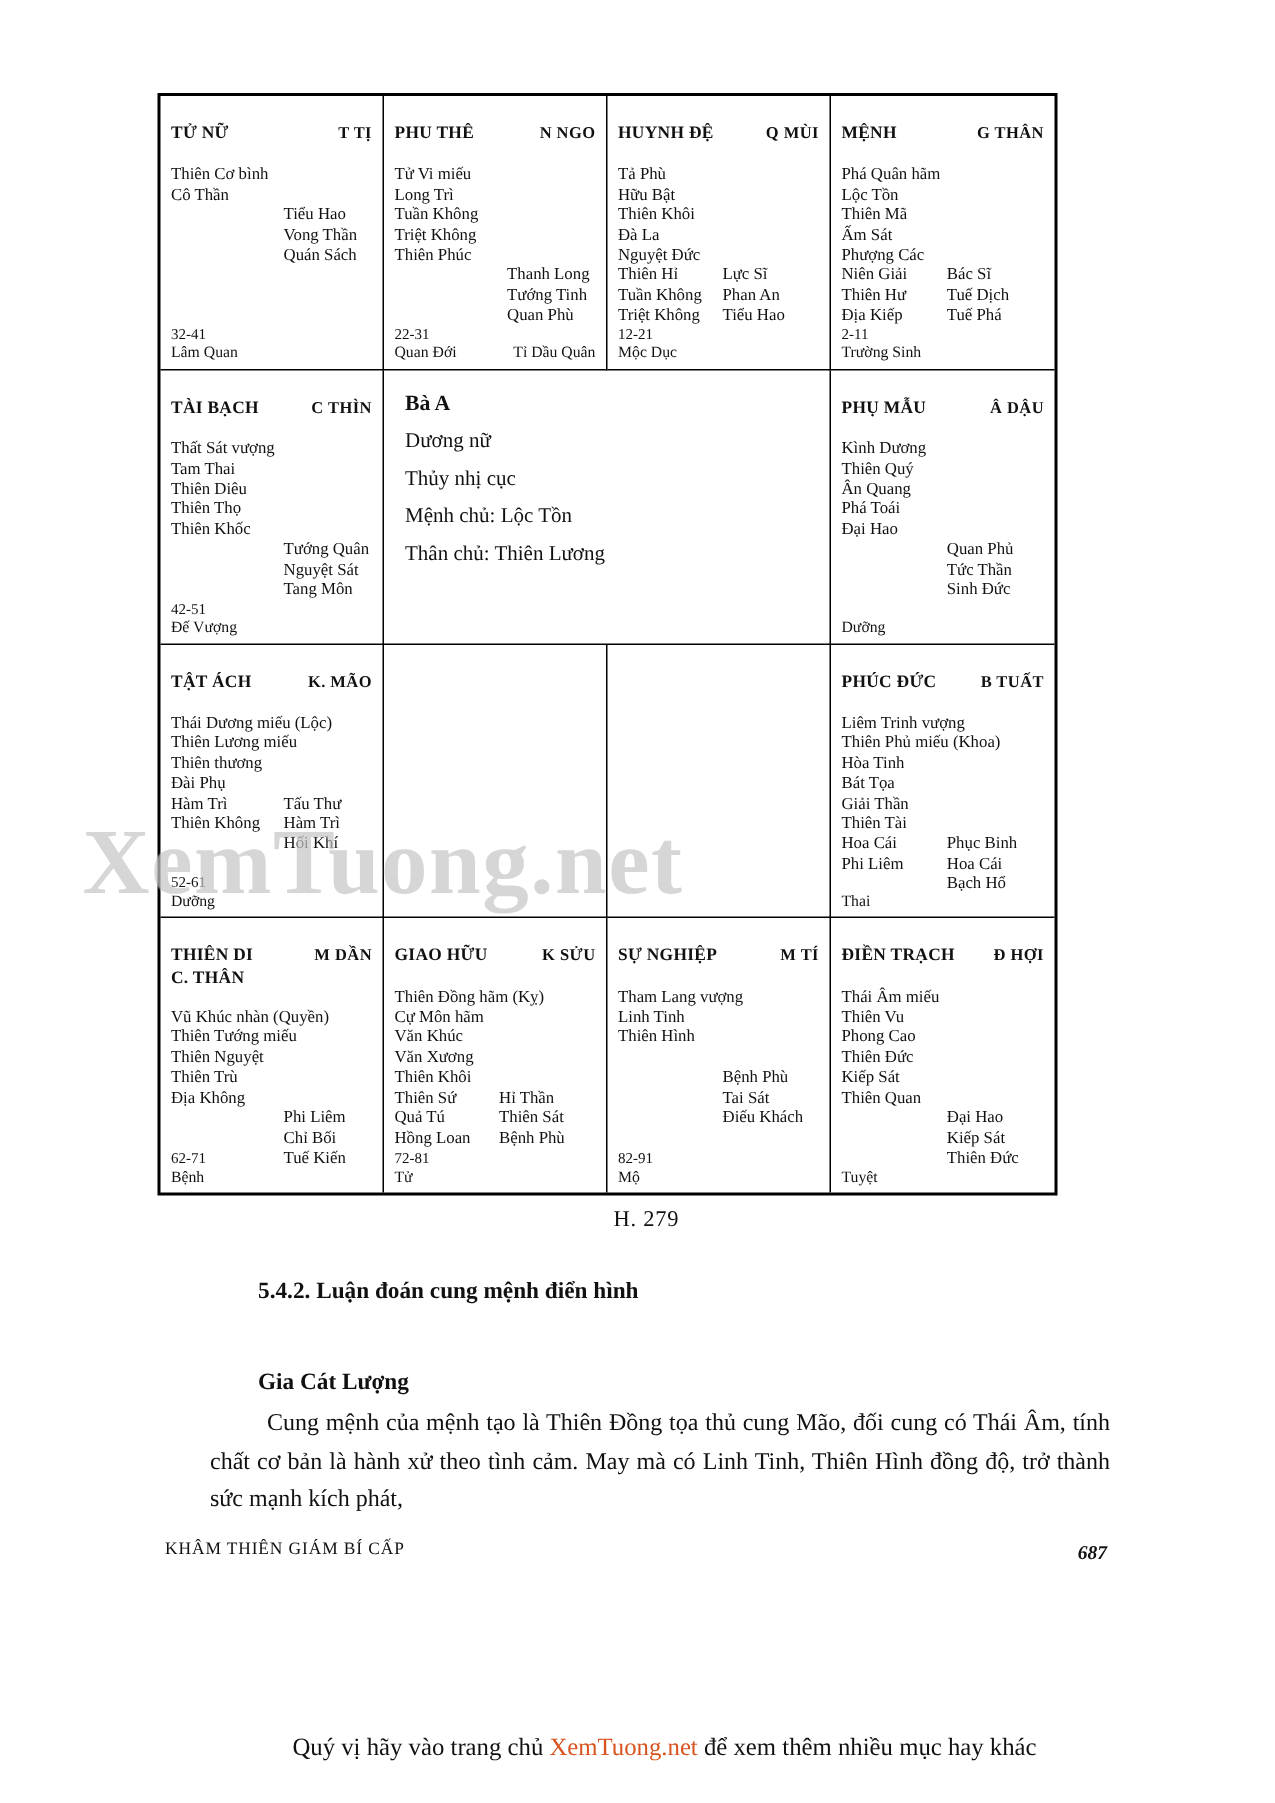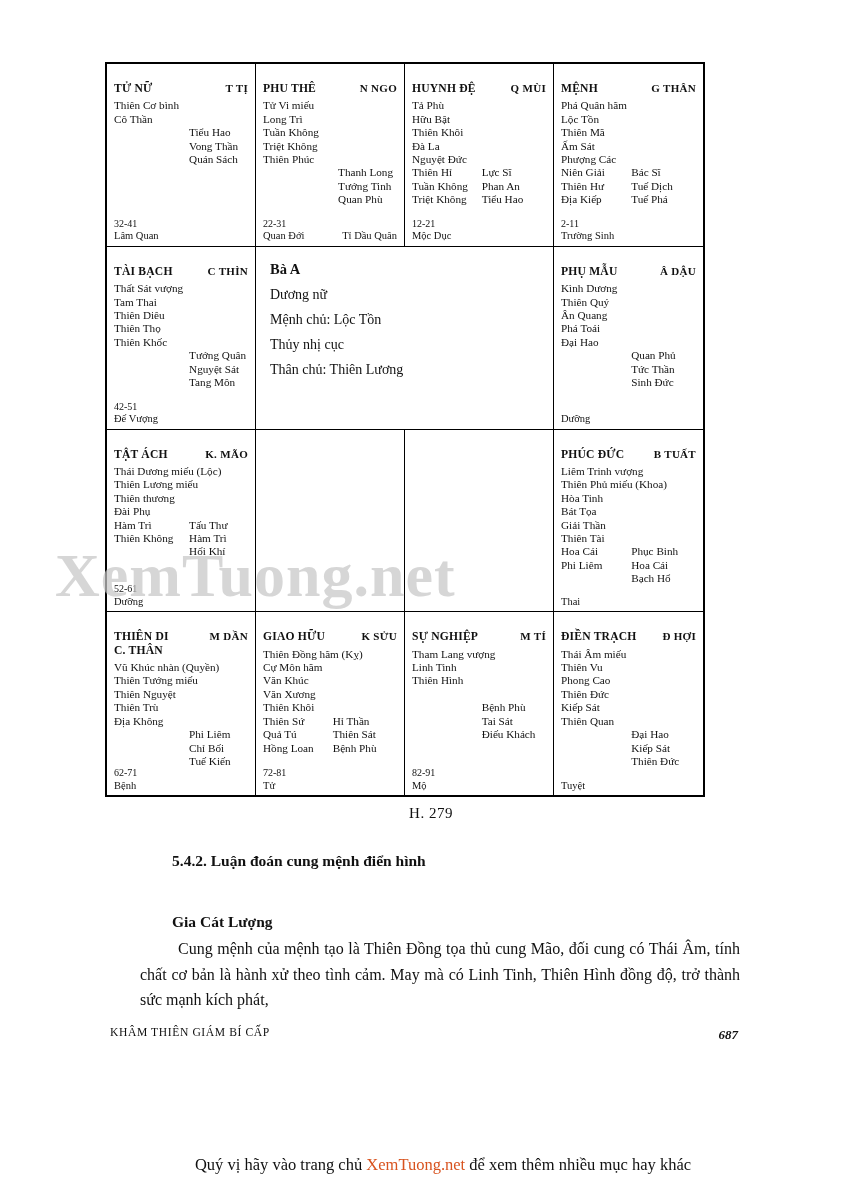--- a/index.html
+++ b/index.html
@@ -65,21 +65,21 @@
     font-size:14px;
     line-height:25px;
     position:relative;
   }
   .pal .t{font-weight:700;font-size:14.5px;}
 
   .hdr{display:flex;justify-content:space-between;align-items:baseline;font-weight:700;font-size:11.6px;letter-spacing:.2px;}
   .hdr .br{font-weight:700;font-size:11px;letter-spacing:.3px;}
   .hdr2{font-weight:700;font-size:11.6px;letter-spacing:.2px;}
 
-  .cols{display:flex;gap:0;margin-top:4px;justify-content:flex-end;}
+  .cols{display:flex;gap:0;margin-top:14px;}
   .colA{width:56%;}
   .colB{width:44%;}
   .colA2{width:52%;}
   .colB2{width:48%;}
   .it{white-space:nowrap;}
   .sp{visibility:hidden;}
 
   .ft{
     position:absolute;
     left:7px; bottom:3px;
@@ -302,22 +302,22 @@
       </div>
       <div class="ft">
         <div class="num">42-51</div>
         <div>Đế Vượng</div>
       </div>
     </div>
 
     <div class="pal">
       <div class="t">Bà A</div>
       <div>Dương nữ</div>
+      <div>Thủy nhị cục</div>
       <div>Mệnh chủ: Lộc Tồn</div>
-      <div>Thủy nhị cục</div>
       <div>Thân chủ: Thiên Lương</div>
     </div>
 
     <div class="cell nr">
       <div class="hdr">
         <span>PHỤ MẪU</span>
         <span class="br">Â DẬU</span>
       </div>
       <div class="cols">
         <div class="colA2">

